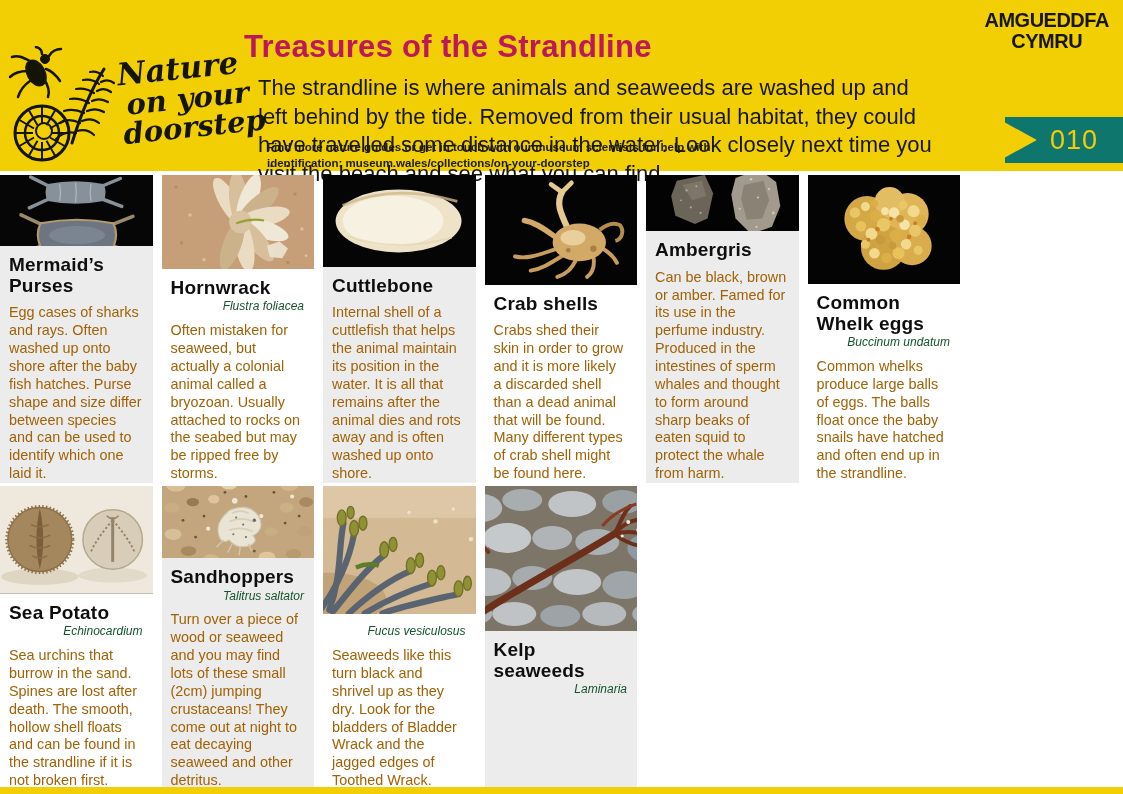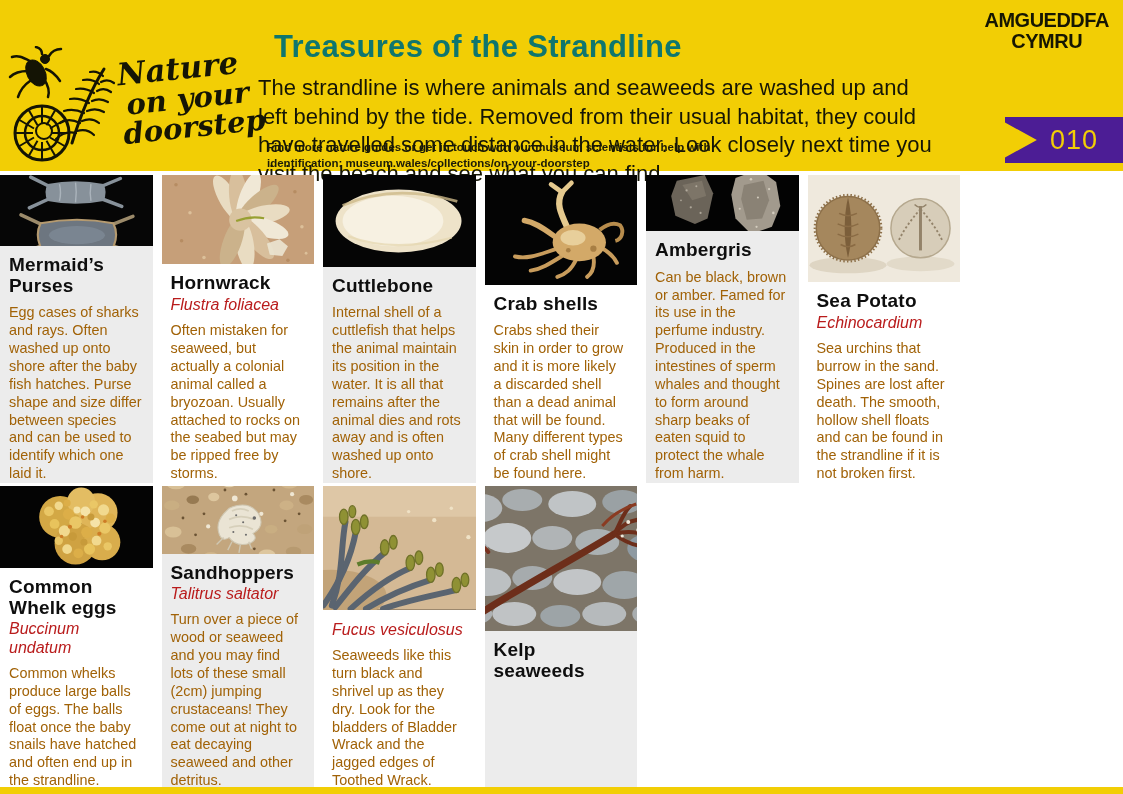--- a/index.html
+++ b/index.html
@@ -6,41 +6,41 @@
   body{width:1123px;height:794px;position:relative;background:#fff;overflow:hidden;
        font-family:"Liberation Sans",sans-serif;color:#111;}
   
   .header{position:absolute;left:0;top:0;width:1123px;height:171px;background:#f2ce05;}
   .logo-art{position:absolute;left:6px;top:46px;width:112px;height:120px;}
   .brand{position:absolute;left:120px;top:52px;transform:rotate(-6deg);
          font-family:"DejaVu Serif",serif;font-style:italic;font-weight:bold;line-height:1.02;color:#151505;}
   .brand .b1{font-size:31px;}
   .brand .b2{font-size:29px;padding-left:6px;}
   .brand .b3{font-size:29px;}
-  .page-title{position:absolute;left:274px;top:8px;font-size:31px;font-weight:bold;letter-spacing:.3px;color:#0f766e;}
+  .page-title{position:absolute;left:244px;top:8px;font-size:31px;font-weight:bold;letter-spacing:.3px;color:#be185d;}
   .intro{position:absolute;left:258px;top:52px;width:682px;font-size:22px;line-height:1.3;color:#161606;}
   .note{position:absolute;left:259px;top:127px;width:448px;font-size:11.5px;line-height:1.45;font-weight:600;color:#1b1b08;margin-left:8px;}
   .museum{position:absolute;right:14px;top:10px;text-align:center;font-weight:bold;
           font-size:21px;line-height:.98;letter-spacing:-.5px;transform:scaleX(.95);transform-origin:right top;color:#161602;}
-  .badge{position:absolute;right:0;top:117px;width:118px;height:46px;background:#4c1d95;
+  .badge{position:absolute;right:0;top:117px;width:118px;height:46px;background:#0f766e;
          clip-path:polygon(0 0,100% 0,100% 100%,0 100%,0 88%,27% 50%,0 12%);
          display:flex;align-items:center;justify-content:center;padding-left:20px;box-sizing:border-box;}
   .badge span{color:#f2ce05;font-size:27px;letter-spacing:1px;}
   
   .grid{position:absolute;left:0;top:171px;width:960px;padding-top:4px;
         display:grid;grid-template-columns:repeat(6,1fr);grid-template-rows:308px 304px;
         column-gap:9px;row-gap:3px;}
   .card{display:flex;flex-direction:column;}
   .photo{height:140px;overflow:hidden;background:#000;}
   .row2 .photo{height:145px;}
   .photo svg{display:block;width:100%;height:100%;}
   .panel{flex:1;padding:9px 10px 0 9px;background:#fff;}
   .panel.gray{background:#ececec;}
   .ctitle{margin:0;font-size:19px;font-weight:bold;letter-spacing:.2px;line-height:1.08;color:#0e0e0e;}
-  .latin{font-style:italic;font-size:16px;line-height:1.15;margin-top:2px;color:#b91c1c;}
+  .latin{font-style:italic;font-size:12px;line-height:1.15;margin-top:2px;color:#14532d;text-align:right;}
   .latin:empty{display:none;}
   .desc{margin:8px 0 0 0;font-size:14.4px;line-height:1.24;color:#a16207;}
   
   .strip{position:absolute;left:0;bottom:0;width:1123px;height:7px;background:#f2ce05;}
 </style>
 </head>
 <body>
 
 <div class="header">
 
@@ -219,43 +219,20 @@
             <circle cx="158" cy="104" r="1.6"></circle>
             <circle cx="134" cy="78" r="1.5"></circle>
             <circle cx="160" cy="62" r="1.5"></circle>
           </g>
       </svg>
     </div>
     <div class="panel gray">
       <h2 class="ctitle">Ambergris</h2>
 
       <p class="desc">Can be black, brown or amber. Famed for its use in the perfume industry. Produced in the intestines of sperm whales and thought to form around sharp beaks of eaten squid to protect the whale from harm.</p>
-    </div>
-  </div>
-
-  <div class="card row2">
-    <div class="photo">
-      <svg viewBox="0 0 218 145" preserveAspectRatio="xMidYMid slice">
-        <rect width="218" height="145" fill="#efe9dd"></rect>
-        <ellipse cx="60" cy="122" rx="52" ry="11" fill="#ded5c3"></ellipse>
-        <ellipse cx="158" cy="120" rx="46" ry="10" fill="#e2dac9"></ellipse>
-        <circle cx="60" cy="72" r="43" fill="#a5875d" stroke="#8d7049" stroke-width="2"></circle>
-        <circle cx="60" cy="72" r="45" fill="none" stroke="#8d7049" stroke-width="3" stroke-dasharray="2,3"></circle>
-        <path d="M60,30 C54,56 54,88 60,112 C66,88 66,56 60,30 Z" fill="#7b5e3a"></path>
-        <path d="M48,52 q12,6 24,0 M46,66 q14,7 28,0 M46,80 q14,7 28,0 M50,94 q10,6 20,0" stroke="#8a6b44" stroke-width="2" fill="none"></path>
-        <circle cx="158" cy="72" r="40" fill="#d7cdb9" stroke="#b5a88e" stroke-width="2"></circle>
-        <path d="M158,42 L158,102" stroke="#93836a" stroke-width="4"></path>
-        <path d="M158,46 C144,62 134,76 128,90 M158,46 C172,62 182,76 188,90" stroke="#93836a" stroke-width="2.5" fill="none" stroke-dasharray="3,3"></path>
-        <path d="M150,40 q8,8 16,0" stroke="#93836a" stroke-width="2" fill="none"></path>
-      </svg>
-    </div>
-    <div class="panel">
-      <h2 class="ctitle">Sea Potato</h2>
-      <div class="latin">Echinocardium</div>
-      <p class="desc">Sea urchins that burrow in the sand. Spines are lost after death. The smooth, hollow shell floats and can be found in the strandline if it is not broken first.</p>
     </div>
   </div>
 
   <div class="card row2">
     <div class="photo">
       <svg viewBox="0 0 218 145" preserveAspectRatio="xMidYMid slice">
         <rect width="218" height="145" fill="#040404"></rect>
         <circle cx="86" cy="58" r="30" fill="#d3a845"></circle>
           <circle cx="140" cy="52" r="28" fill="#dfb558"></circle>
         <circle cx="108" cy="96" r="30" fill="#cfa242"></circle>
@@ -299,20 +276,43 @@
     <div class="panel">
       <h2 class="ctitle">Common Whelk eggs</h2>
       <div class="latin">Buccinum undatum</div>
       <p class="desc">Common whelks produce large balls of eggs. The balls float once the baby snails have hatched and often end up in the strandline.</p>
     </div>
   </div>
 
   <div class="card row2">
     <div class="photo">
       <svg viewBox="0 0 218 145" preserveAspectRatio="xMidYMid slice">
+        <rect width="218" height="145" fill="#efe9dd"></rect>
+        <ellipse cx="60" cy="122" rx="52" ry="11" fill="#ded5c3"></ellipse>
+        <ellipse cx="158" cy="120" rx="46" ry="10" fill="#e2dac9"></ellipse>
+        <circle cx="60" cy="72" r="43" fill="#a5875d" stroke="#8d7049" stroke-width="2"></circle>
+        <circle cx="60" cy="72" r="45" fill="none" stroke="#8d7049" stroke-width="3" stroke-dasharray="2,3"></circle>
+        <path d="M60,30 C54,56 54,88 60,112 C66,88 66,56 60,30 Z" fill="#7b5e3a"></path>
+        <path d="M48,52 q12,6 24,0 M46,66 q14,7 28,0 M46,80 q14,7 28,0 M50,94 q10,6 20,0" stroke="#8a6b44" stroke-width="2" fill="none"></path>
+        <circle cx="158" cy="72" r="40" fill="#d7cdb9" stroke="#b5a88e" stroke-width="2"></circle>
+        <path d="M158,42 L158,102" stroke="#93836a" stroke-width="4"></path>
+        <path d="M158,46 C144,62 134,76 128,90 M158,46 C172,62 182,76 188,90" stroke="#93836a" stroke-width="2.5" fill="none" stroke-dasharray="3,3"></path>
+        <path d="M150,40 q8,8 16,0" stroke="#93836a" stroke-width="2" fill="none"></path>
+      </svg>
+    </div>
+    <div class="panel">
+      <h2 class="ctitle">Sea Potato</h2>
+      <div class="latin">Echinocardium</div>
+      <p class="desc">Sea urchins that burrow in the sand. Spines are lost after death. The smooth, hollow shell floats and can be found in the strandline if it is not broken first.</p>
+    </div>
+  </div>
+
+  <div class="card row2">
+    <div class="photo">
+      <svg viewBox="0 0 218 145" preserveAspectRatio="xMidYMid slice">
         <rect width="218" height="145" fill="#c3a67e"></rect>
         <g>
           <ellipse cx="20" cy="20" rx="14" ry="9" fill="#d8c096"></ellipse>
             <ellipse cx="54" cy="14" rx="10" ry="7" fill="#a98a60"></ellipse>
           <ellipse cx="96" cy="18" rx="12" ry="8" fill="#e4d2ae"></ellipse>
             <ellipse cx="140" cy="12" rx="11" ry="7" fill="#b79a70"></ellipse>
           <ellipse cx="182" cy="20" rx="13" ry="8" fill="#d2b78c"></ellipse>
             <ellipse cx="206" cy="44" rx="10" ry="7" fill="#a98a60"></ellipse>
           <ellipse cx="14" cy="52" rx="11" ry="7" fill="#c9ae82"></ellipse>
             <ellipse cx="44" cy="44" rx="9" ry="6" fill="#977a52"></ellipse>
@@ -443,18 +443,19 @@
         <path d="M150,40 C160,28 172,22 184,18" stroke="#8a3b22" stroke-width="3" fill="none"></path>
         <g fill="#efe9da">
             <circle cx="176" cy="36" r="2"></circle>
             <circle cx="186" cy="44" r="2"></circle>
             <circle cx="170" cy="50" r="1.6"></circle>
           </g>
       </svg>
     </div>
     <div class="panel gray">
       <h2 class="ctitle">Kelp seaweeds</h2>
+      <div class="latin">Laminaria</div>
     </div>
   </div>
 
 </div>
 
 <div class="strip"></div>
 
 </body></html>

